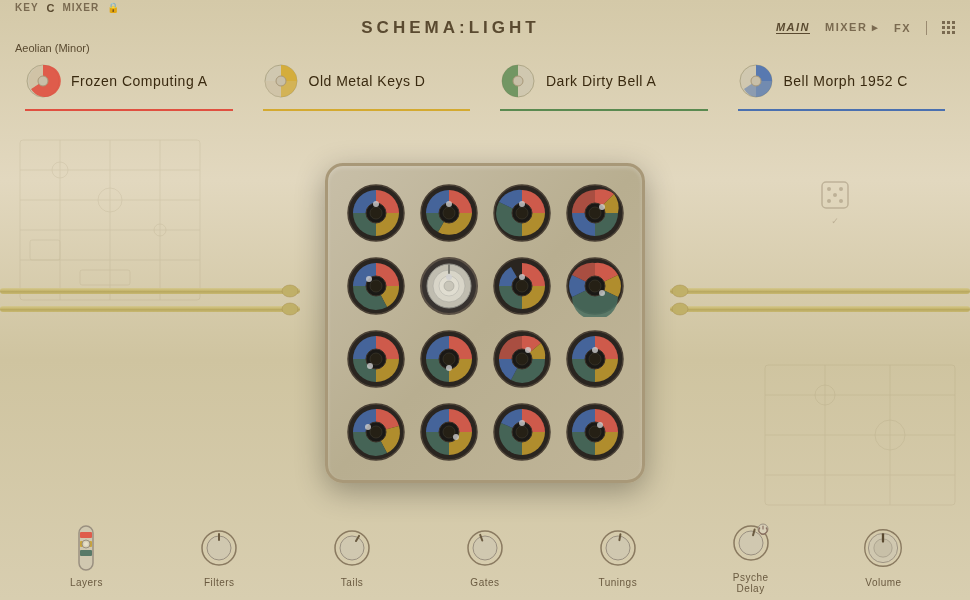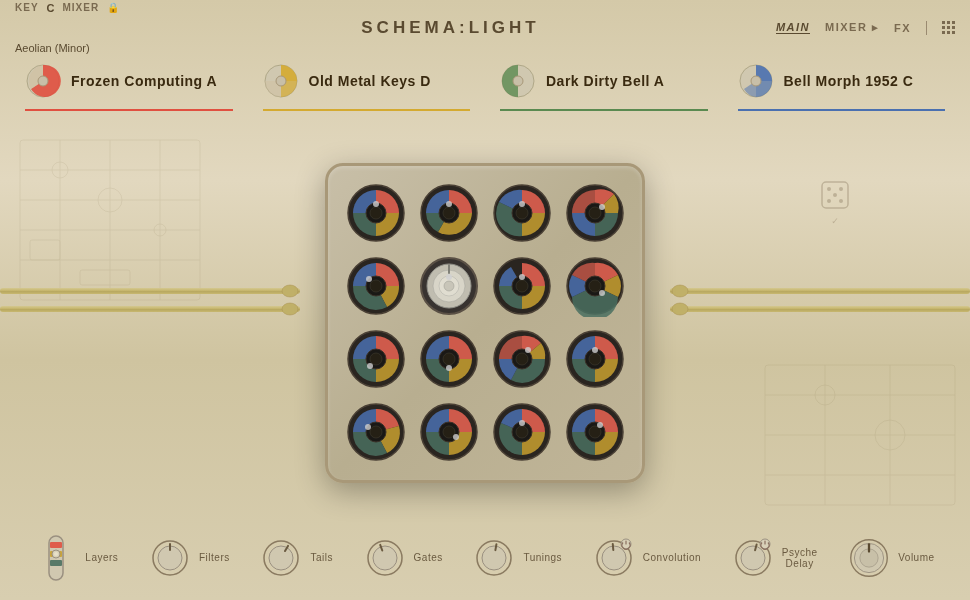--- a/index.html
+++ b/index.html
@@ -148,21 +148,21 @@
     }
 
     .instrument-pie {
       width: 36px;
       height: 36px;
       flex-shrink: 0;
     }
 
     .instrument-name {
       font-size: 14px;
-      font-weight: 700;
+      font-weight: 400;
       color: #3a2a10;
       letter-spacing: 0.5px;
     }
 
     .instrument-line {
       height: 2px;
       width: 100%;
       margin-top: 2px;
     }
 
@@ -269,21 +269,21 @@
       height: 85px;
       display: flex;
       align-items: center;
       justify-content: space-around;
       padding: 0 20px;
       z-index: 10;
     }
 
     .control-item {
       display: flex;
-      flex-direction: row;
+      flex-direction: column;
       align-items: center;
       gap: 8px;
       cursor: pointer;
     }
 
     .control-knob-container {
       width: 42px;
       height: 42px;
       display: flex;
       align-items: center;
@@ -728,34 +728,20 @@
     <div class="control-knob-container">
       <svg width="40" height="40" viewBox="0 0 40 40">
         <circle cx="20" cy="20" r="17" fill="none" stroke="#8a7a60" stroke-width="1.5"></circle>
         <circle cx="20" cy="20" r="12" fill="#d0c8b0" stroke="#9a9080" stroke-width="1"></circle>
         <line x1="20" y1="6" x2="20" y2="12" stroke="#6a5a40" stroke-width="2" stroke-linecap="round" transform="rotate(10 20 20)"></line>
       </svg>
     </div>
     <span class="control-label">Tunings</span>
   </div>
 
-  <div class="control-item">
-    <div class="control-knob-container" style="position:relative;">
-      <svg width="40" height="40" viewBox="0 0 40 40">
-        <circle cx="20" cy="20" r="17" fill="none" stroke="#8a7a60" stroke-width="1.5"></circle>
-        <circle cx="20" cy="20" r="12" fill="#d0c8b0" stroke="#9a9080" stroke-width="1"></circle>
-        <line x1="20" y1="6" x2="20" y2="12" stroke="#6a5a40" stroke-width="2" stroke-linecap="round" transform="rotate(-5 20 20)"></line>
-
-        <circle cx="32" cy="6" r="5" fill="#d8d0b8" stroke="#9a9080" stroke-width="1"></circle>
-        <path d="M32,3 L32,6" stroke="#8a7060" stroke-width="1.2" stroke-linecap="round"></path>
-        <path d="M29,4.5 A4,4 0 1,0 35,4.5" fill="none" stroke="#8a7060" stroke-width="1.2"></path>
-      </svg>
-    </div>
-    <span class="control-label">Convolution</span>
-  </div>
 
   <div class="control-item">
     <div class="control-knob-container" style="position:relative;">
       <svg width="40" height="40" viewBox="0 0 40 40">
         <circle cx="20" cy="20" r="17" fill="none" stroke="#8a7a60" stroke-width="1.5"></circle>
         <circle cx="20" cy="20" r="12" fill="#d0c8b0" stroke="#9a9080" stroke-width="1"></circle>
         <line x1="20" y1="6" x2="20" y2="12" stroke="#6a5a40" stroke-width="2" stroke-linecap="round" transform="rotate(15 20 20)"></line>
 
         <circle cx="32" cy="6" r="5" fill="#d8d0b8" stroke="#9a9080" stroke-width="1"></circle>
         <path d="M32,3 L32,6" stroke="#8a7060" stroke-width="1.2" stroke-linecap="round"></path>

